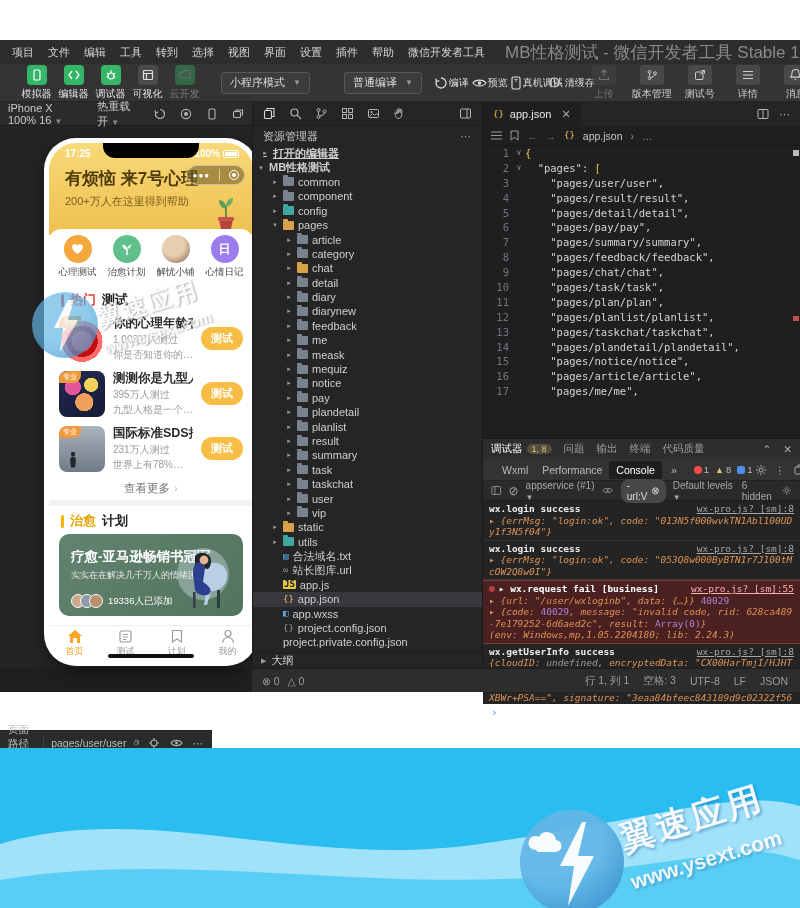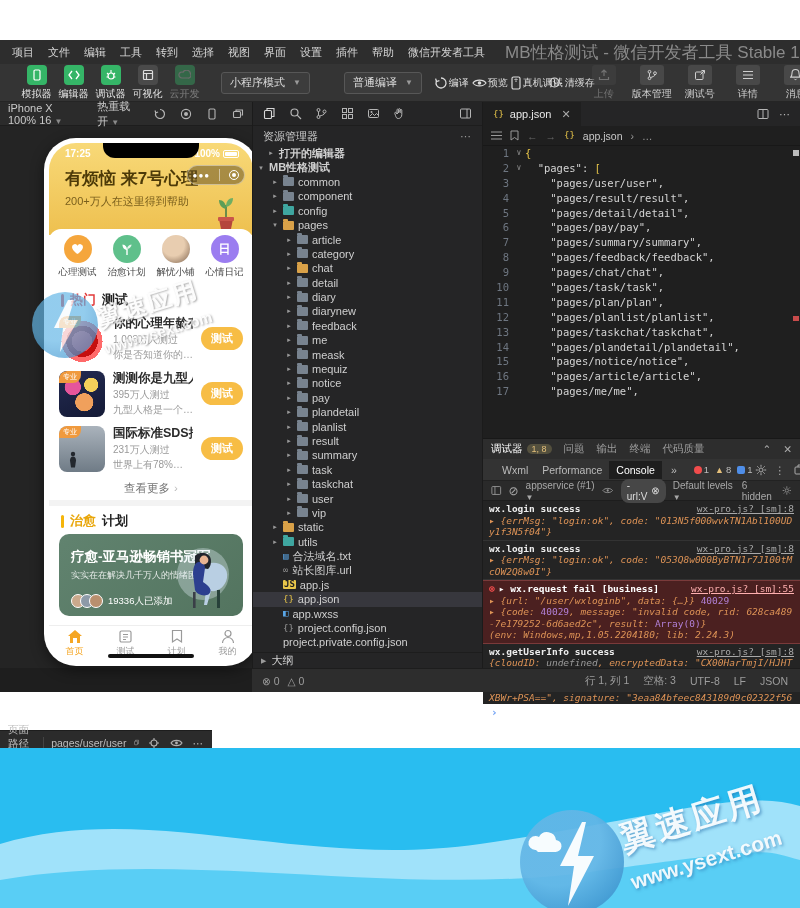--- a/index.html
+++ b/index.html
@@ -627,21 +627,21 @@
         <svg width="13" height="13" viewBox="0 0 13 13">
             <rect x="1.5" y="2" width="10" height="9" rx="1" fill="none" stroke="#b5b5b5"></rect>
             <path d="M8 2v9" stroke="#b5b5b5"></path>
           </svg>
       </div>
       <div id="exphead">
         <span>资源管理器</span>
         <span class="dots">⋯</span>
       </div>
       <div id="tree">
-          <div class="trow" style="padding-left: 14px;">
+          <div class="trow" style="padding-left: 8px; text-decoration: underline;">
             <span class="arr">▸</span>
             <span style="font-weight: bold;">打开的编辑器</span>
           </div>
           <div class="trow" style="padding-left: 4px;">
             <span class="arr">▾</span>
             <span style="font-weight: bold;">MB性格测试</span>
           </div>
           <div class="trow" style="padding-left: 18px;">
             <span class="arr">▸</span>
             <span class="fic">

